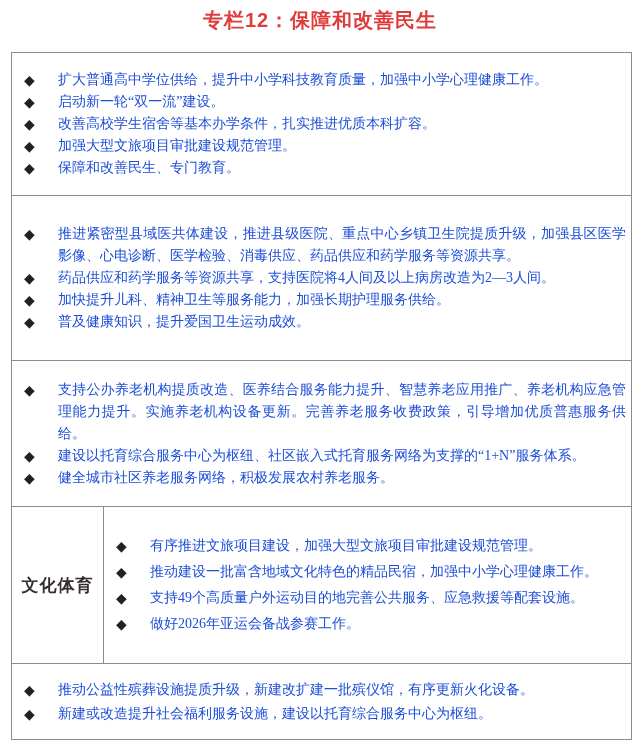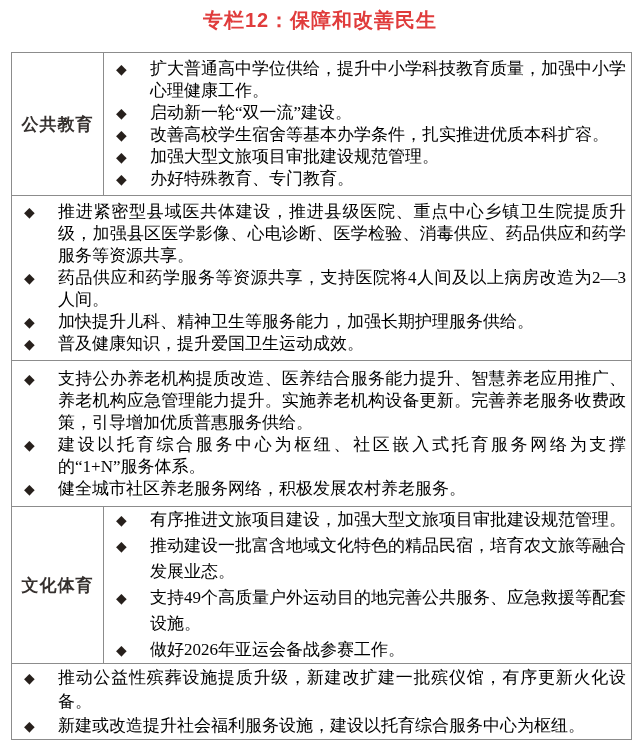--- a/index.html
+++ b/index.html
@@ -85,57 +85,54 @@
     width: 37px;
     font-family: "DejaVu Sans", "Liberation Sans", sans-serif;
     font-size: 14px;
     color: #27201c;
     line-height: inherit;
     padding-left: 3px;
     box-sizing: border-box;
   }
   .bullet-text {
     flex: 1 1 auto;
-    font-size: 17px;
-    color: #000000;
+    font-size: 14px;
+    color: #1d4ed8;
     text-align: justify;
     line-height: inherit;
   }
 </style>
 </head>
 <body>
 
 <div class="page-title">专栏12：保障和改善民生</div>
 
 <div class="box-table">
 
   <div class="row row-1">
-    <div class="cat-cell">
-      <span class="cat-label">公共教育</span>
-    </div>
     <div class="items-cell">
       <div class="bullet">
         <span class="diamond-icon">◆</span>
         <span class="bullet-text">扩大普通高中学位供给，提升中小学科技教育质量，加强中小学心理健康工作。</span>
       </div>
       <div class="bullet">
         <span class="diamond-icon">◆</span>
         <span class="bullet-text">启动新一轮“双一流”建设。</span>
       </div>
       <div class="bullet">
         <span class="diamond-icon">◆</span>
         <span class="bullet-text">改善高校学生宿舍等基本办学条件，扎实推进优质本科扩容。</span>
       </div>
       <div class="bullet">
         <span class="diamond-icon">◆</span>
         <span class="bullet-text">加强大型文旅项目审批建设规范管理。</span>
       </div>
       <div class="bullet">
         <span class="diamond-icon">◆</span>
-        <span class="bullet-text">办好特殊教育、专门教育。</span>
+        <span class="bullet-text">保障和改善民生、专门教育。</span>
       </div>
     </div>
   </div>
 
   <div class="row row-2">
     <div class="items-cell">
       <div class="bullet">
         <span class="diamond-icon">◆</span>
         <span class="bullet-text">推进紧密型县域医共体建设，推进县级医院、重点中心乡镇卫生院提质升级，加强县区医学影像、心电诊断、医学检验、消毒供应、药品供应和药学服务等资源共享。</span>
       </div>
@@ -175,21 +172,21 @@
     <div class="cat-cell">
       <span class="cat-label">文化体育</span>
     </div>
     <div class="items-cell">
       <div class="bullet">
         <span class="diamond-icon">◆</span>
         <span class="bullet-text">有序推进文旅项目建设，加强大型文旅项目审批建设规范管理。</span>
       </div>
       <div class="bullet">
         <span class="diamond-icon">◆</span>
-        <span class="bullet-text">推动建设一批富含地域文化特色的精品民宿，培育农文旅等融合发展业态。</span>
+        <span class="bullet-text">推动建设一批富含地域文化特色的精品民宿，加强中小学心理健康工作。</span>
       </div>
       <div class="bullet">
         <span class="diamond-icon">◆</span>
         <span class="bullet-text">支持49个高质量户外运动目的地完善公共服务、应急救援等配套设施。</span>
       </div>
       <div class="bullet">
         <span class="diamond-icon">◆</span>
         <span class="bullet-text">做好2026年亚运会备战参赛工作。</span>
       </div>
     </div>

